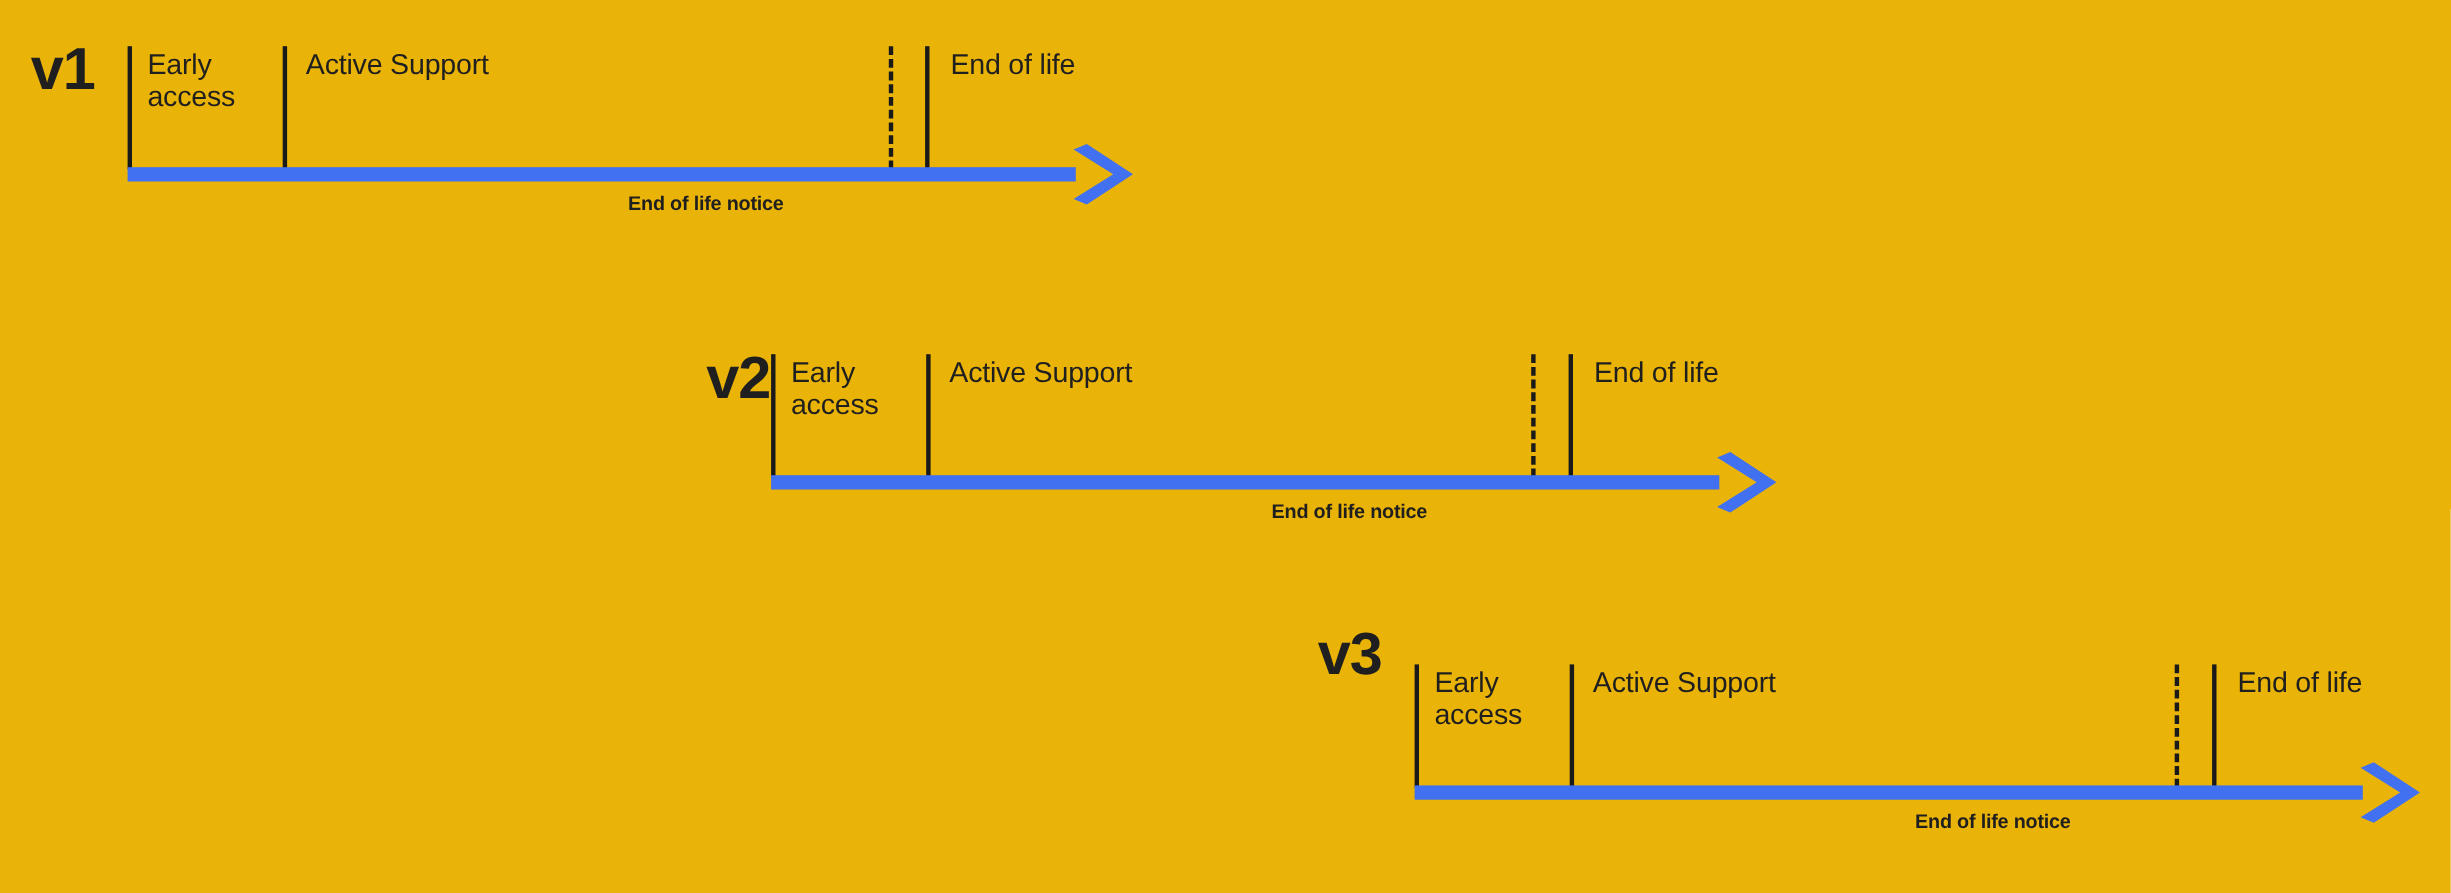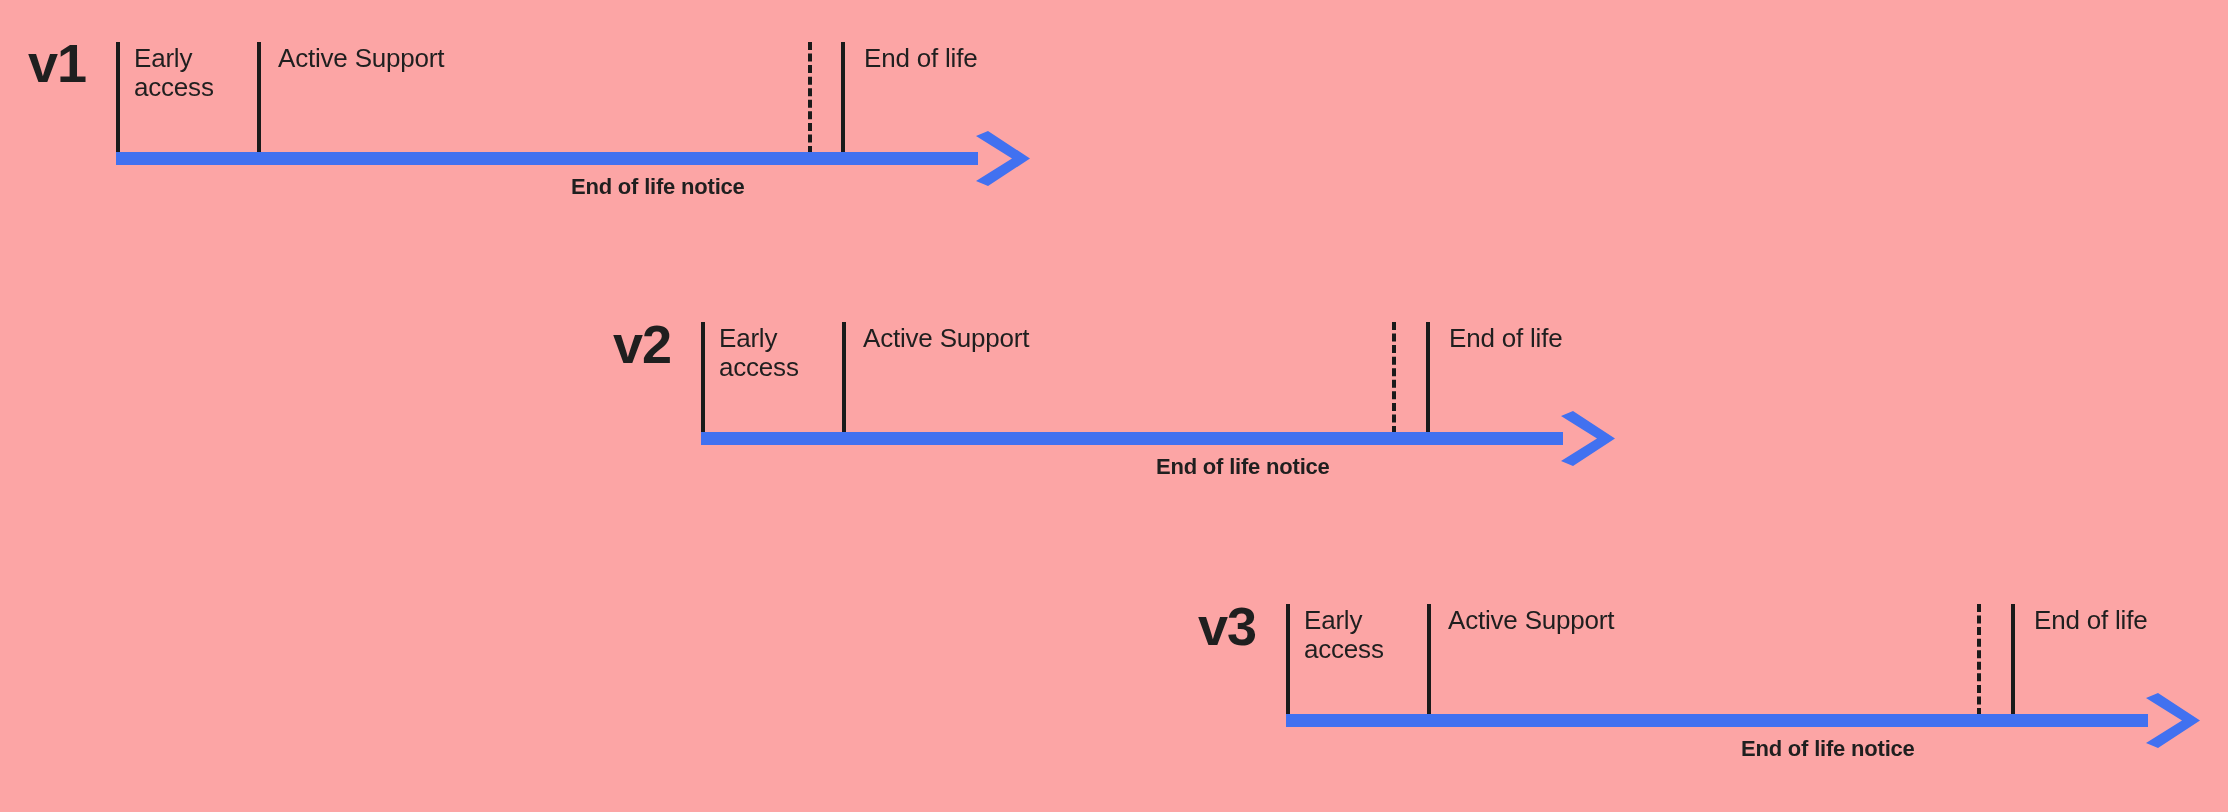--- a/index.html
+++ b/index.html
@@ -9,21 +9,21 @@
     background: #ffffff;
   }
   body {
     font-family: "Liberation Sans", sans-serif;
     -webkit-font-smoothing: antialiased;
   }
   #stage {
     position: relative;
     width: 2228px;
     height: 812px;
-    background: #fca5a5;
+    background: #eab308;
     overflow: hidden;
   }
 
   
   .version-label {
     position: absolute;
     font-size: 54px;
     font-weight: 700;
     color: #1f1f1f;
     letter-spacing: -1px;
@@ -62,21 +62,21 @@
     background: #4171f0;
   }
   .arrow-head {
     position: absolute;
     overflow: visible;
   }
 
   
   .notice-label {
     position: absolute;
-    font-size: 22px;
+    font-size: 18px;
     font-weight: 700;
     color: #1f1f1f;
     line-height: 1;
     letter-spacing: -0.2px;
     white-space: nowrap;
   }
 </style>
 </head>
 <body>
 
@@ -105,21 +105,21 @@
 
     <svg class="arrow-head" style="left:968px; top:132px;" width="66" height="54" viewBox="0 0 66 54">
       <path d="M 8 4 L 44 26.5 L 8 49 L 20 54 L 62 26.5 L 20 -1 Z" fill="#4171f0"></path>
     </svg>
 
     <div class="notice-label" style="left:571px; top:176px;">End of life notice</div>
   </div>
 
   <div>
 
-    <div class="version-label" style="left:613px; top:317px;">v2</div>
+    <div class="version-label" style="left:642px; top:317px;">v2</div>
 
     <div class="tick" style="left:701px; top:322px; height:112px;"></div>
 
     <div class="phase-label" style="left:719px; top:324px;">Early
 access</div>
 
     <div class="tick" style="left:842px; top:322px; height:112px;"></div>
 
     <div class="phase-label" style="left:863px; top:324px;">Active Support</div>
 
@@ -133,21 +133,21 @@
 
     <svg class="arrow-head" style="left:1553px; top:412px;" width="66" height="54" viewBox="0 0 66 54">
       <path d="M 8 4 L 44 26.5 L 8 49 L 20 54 L 62 26.5 L 20 -1 Z" fill="#4171f0"></path>
     </svg>
 
     <div class="notice-label" style="left:1156px; top:456px;">End of life notice</div>
   </div>
 
   <div>
 
-    <div class="version-label" style="left:1198px; top:599px;">v3</div>
+    <div class="version-label" style="left:1198px; top:568px;">v3</div>
 
     <div class="tick" style="left:1286px; top:604px; height:112px;"></div>
 
     <div class="phase-label" style="left:1304px; top:606px;">Early
 access</div>
 
     <div class="tick" style="left:1427px; top:604px; height:112px;"></div>
 
     <div class="phase-label" style="left:1448px; top:606px;">Active Support</div>
 

